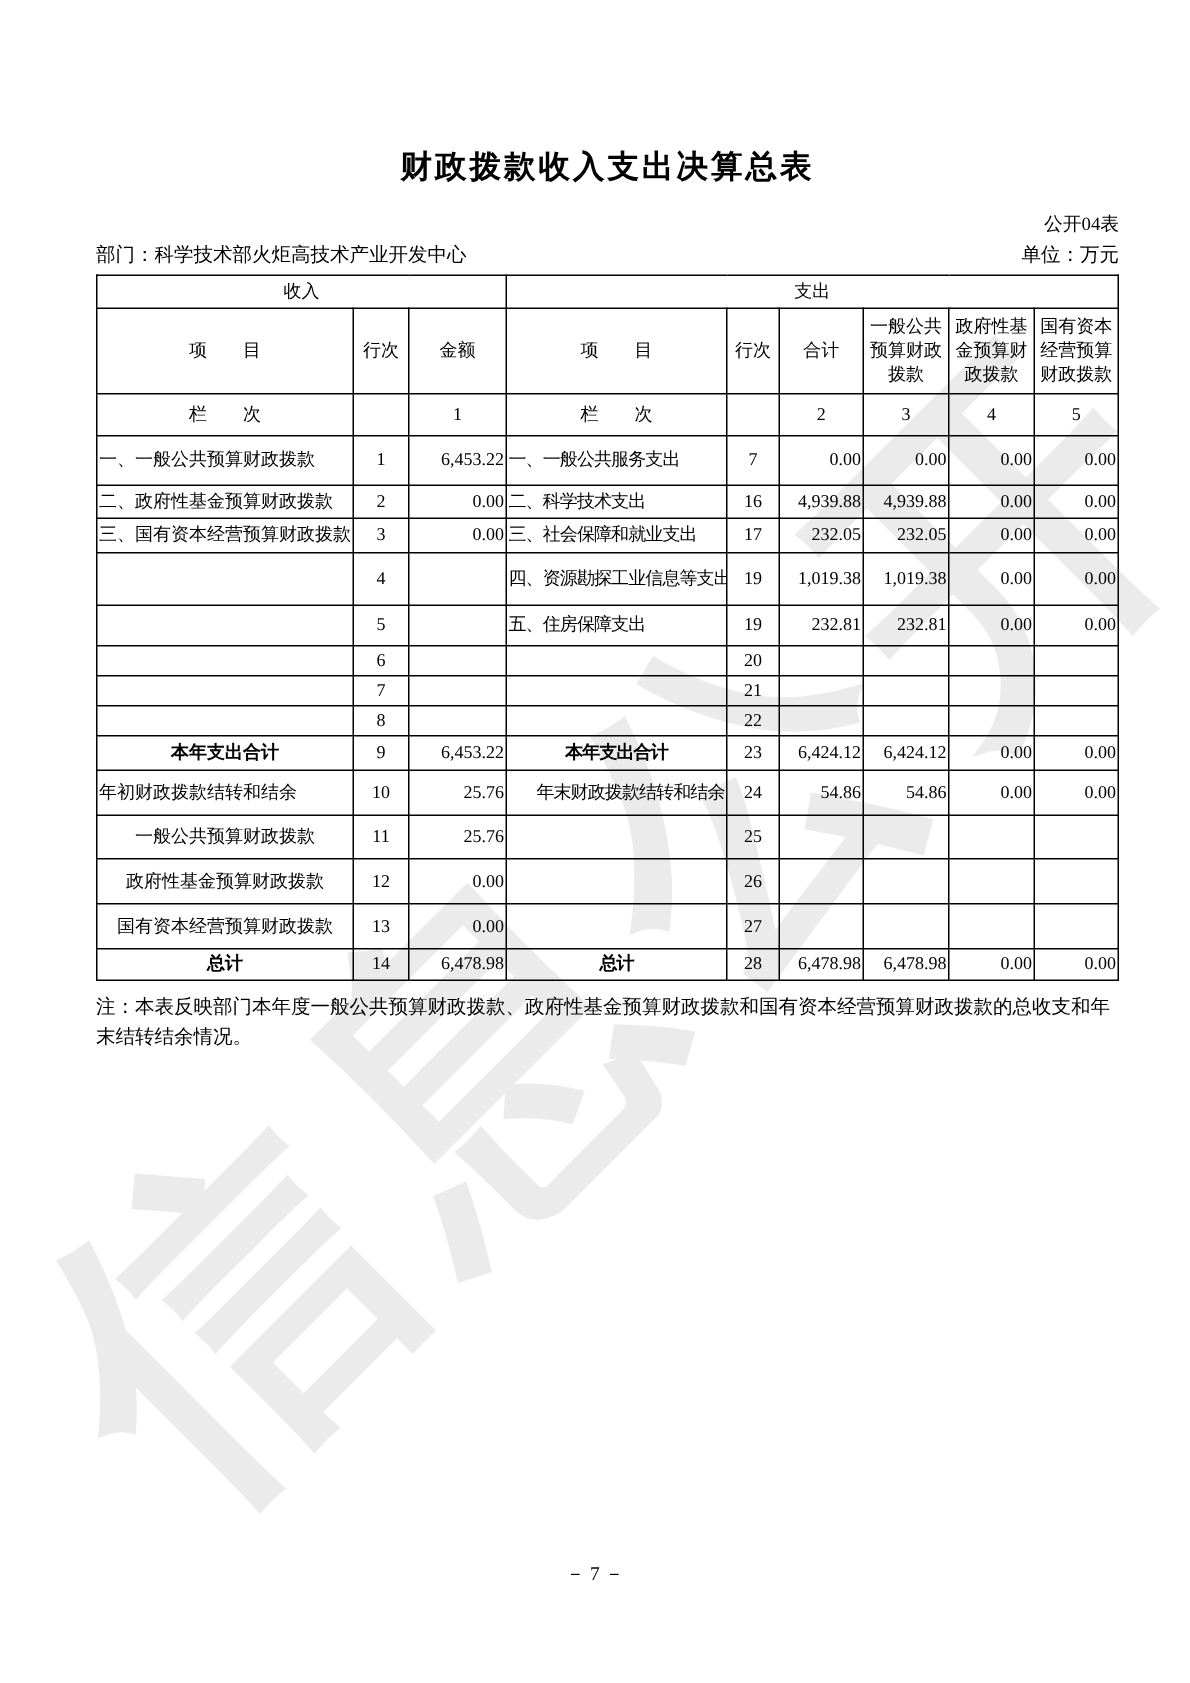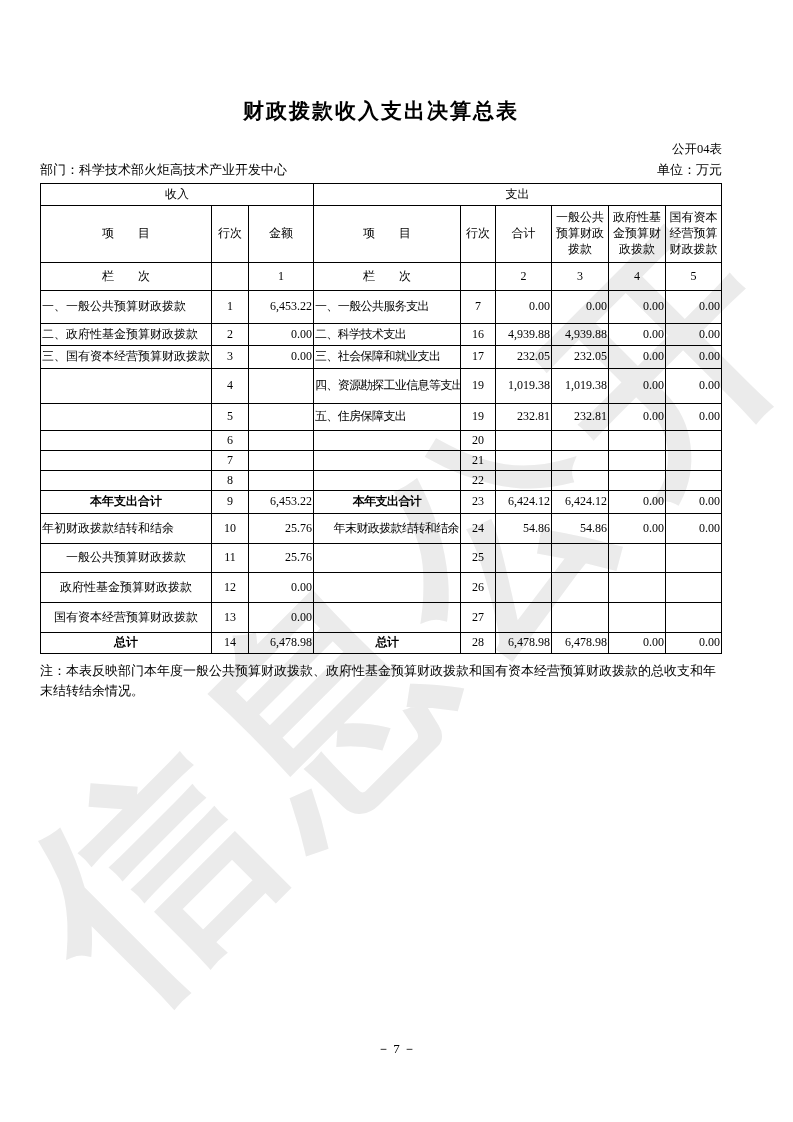--- a/index.html
+++ b/index.html
@@ -8,21 +8,21 @@
     background:#ffffff; overflow:hidden; color:#000;
     font-family:"Liberation Serif", serif;
   }
   .watermark {
     position:absolute; left:415px; top:612px; z-index:0;
     transform:translate(-50%,-50%) rotate(-45deg);
     font-family:"DejaVu Sans", sans-serif; font-weight:bold;
     font-size:225px; letter-spacing:18px; white-space:nowrap;
     line-height:1; user-select:none;
   }
-  .content { position:absolute; left:40px; top:0; width:682px; z-index:1; }
+  .content { position:absolute; left:64px; top:0; width:682px; z-index:1; }
   .title {
     margin-top:97px; text-align:center;
     font-size:21px; letter-spacing:2px; font-weight:bold;
   }
   .meta-code { margin-top:16px; text-align:right; font-size:12.5px; }
   .meta-line {
     display:flex; justify-content:space-between;
     font-size:13px; margin-top:3px; margin-bottom:4px;
   }
   table.fiscal { border-collapse:collapse; width:682px; table-layout:fixed; }

